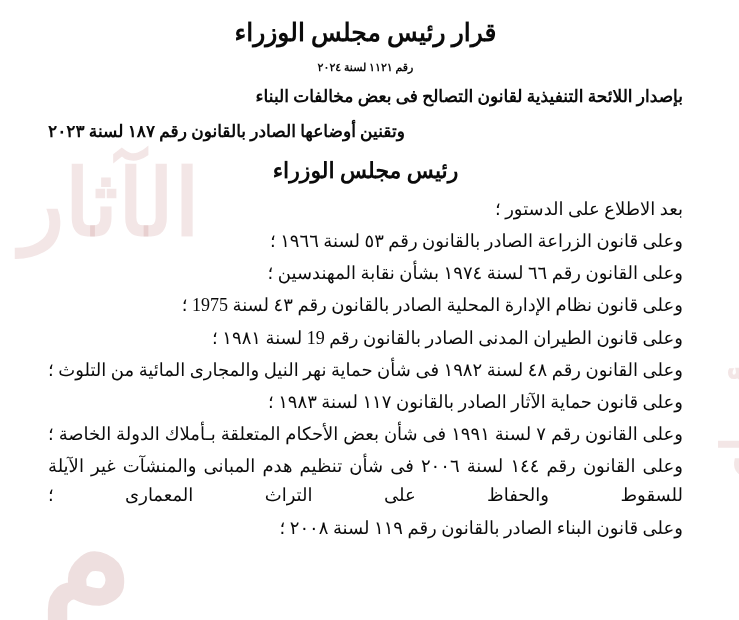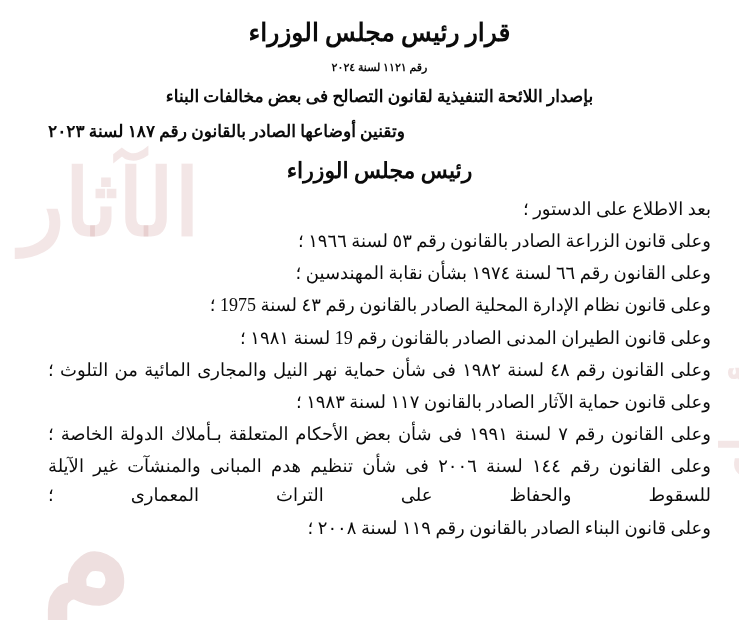--- a/index.html
+++ b/index.html
@@ -49,39 +49,39 @@
   .wm-c {
     left: 40px;
     top: 470px;
     font-size: 150px;
     color: rgba(150, 55, 55, 0.16);
   }
 
   .content {
     position: relative;
     z-index: 2;
-    padding: 12px 28px 0 48px;
+    padding: 12px 56px 0 48px;
     font-family: Liberation Serif, serif;
   }
 
   .doc-title {
     text-align: center;
     font-size: 25px;
     font-weight: bold;
     margin: 6px 0 14px 0;
     letter-spacing: 0px;
   }
   .doc-number {
     text-align: center;
     font-size: 11px;
     font-weight: bold;
     margin: 0 0 10px 0;
   }
   .doc-subtitle {
-    text-align: center;
+    text-align: right;
     font-size: 17px;
     font-weight: bold;
     margin: 0 0 9px 0;
     line-height: 1.5;
   }
   .doc-subtitle2 {
     text-align: left;
     font-size: 17px;
     font-weight: bold;
     margin: 0 0 14px 0;

